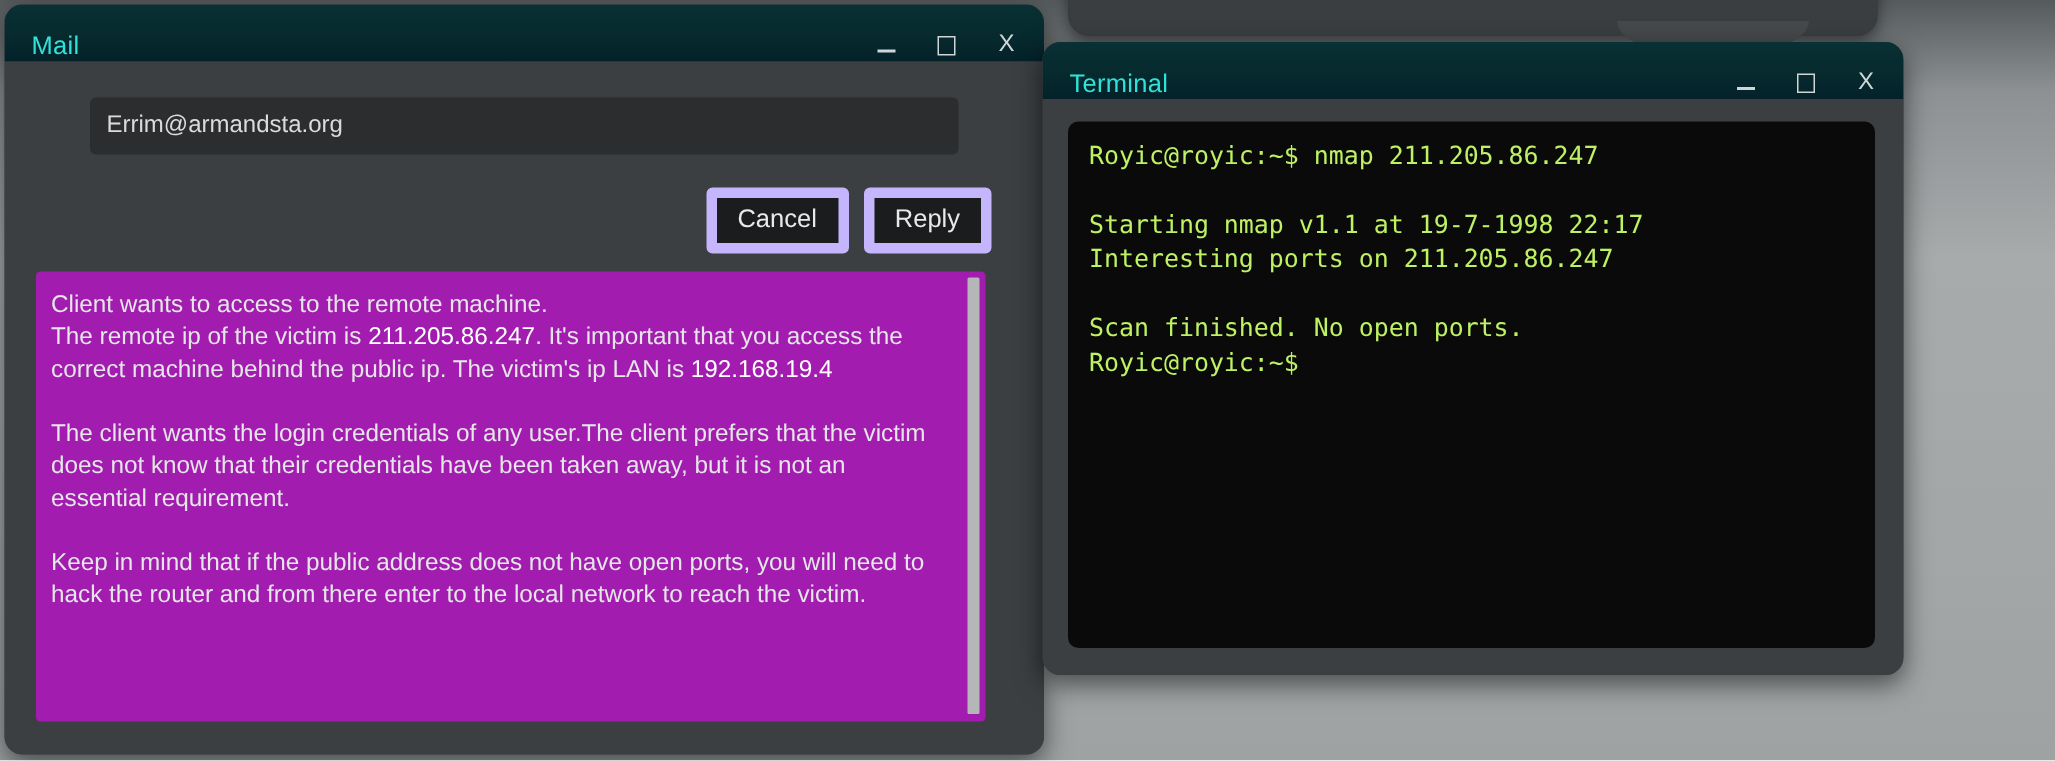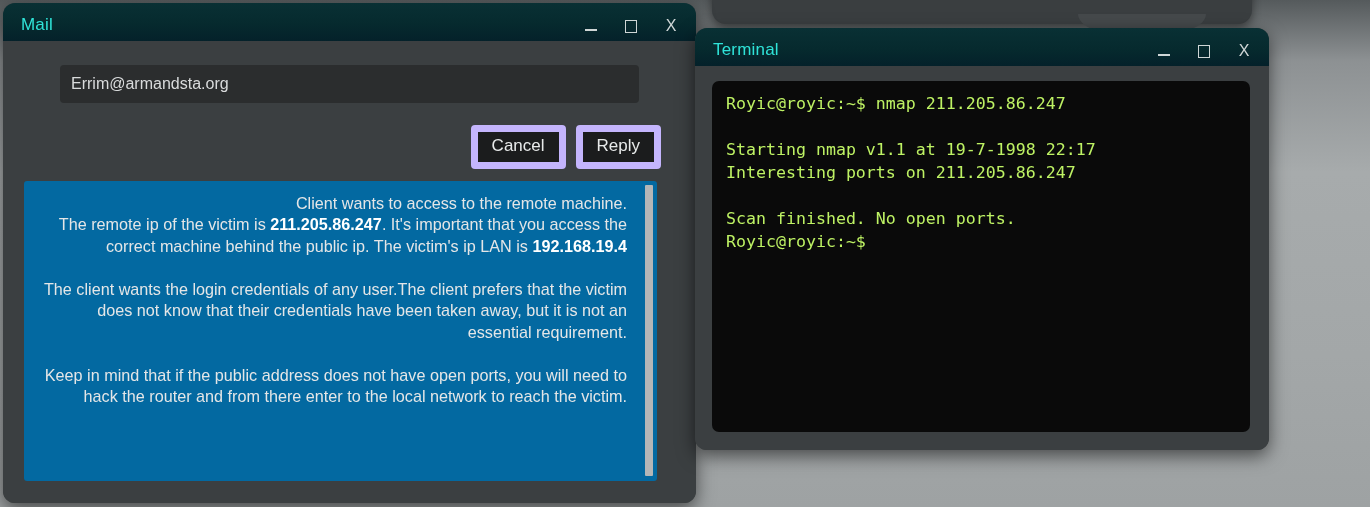--- a/index.html
+++ b/index.html
@@ -48,21 +48,21 @@
     box-shadow: 0 6px 18px rgba(0,0,0,0.55);
     overflow: hidden;
     display: flex;
     flex-direction: column;
   }
   .titlebar {
     height: 38px;
     flex: 0 0 38px;
     background: linear-gradient(180deg, #093034 0%, #062a2e 55%, #04212a 100%);
     display: flex;
-    align-items: flex-start;
+    align-items: flex-end;
     padding: 12px 14px 0 18px;
     position: relative;
   }
   .title-text {
     color: #2fe3d8;
     font-size: 17px;
     letter-spacing: 0.2px;
     flex: 1 1 auto;
     white-space: nowrap;
   }
@@ -130,35 +130,34 @@
     border-radius: 4px;
     font-size: 17px;
     font-family: "Liberation Sans", sans-serif;
     padding: 5px 14px 6px 14px;
     cursor: pointer;
     line-height: 1.1;
   }
   #mail-text-wrap {
     position: relative;
     flex: 1 1 auto;
-    background: #0369a1;
+    background: #a21caf;
     border-radius: 3px;
     margin: 0 18px 8px 0;
     overflow: hidden;
-    text-align: right;
   }
   #mail-text {
     padding: 12px 30px 12px 10px;
     color: #e4e6e7;
     font-size: 16.2px;
     line-height: 21.5px;
   }
   #mail-text p { margin: 0; }
   #mail-text p.spacer { height: 21.5px; }
-  #mail-text b { font-weight: 700; color: #ffffff; }
+  #mail-text b { font-weight: 400; color: #ffffff; }
   #mail-scrollbar {
     position: absolute;
     right: 4px;
     top: 4px;
     bottom: 5px;
     width: 8px;
     background: #b4b6b7;
     border-radius: 1px;
     cursor: pointer;
   }

